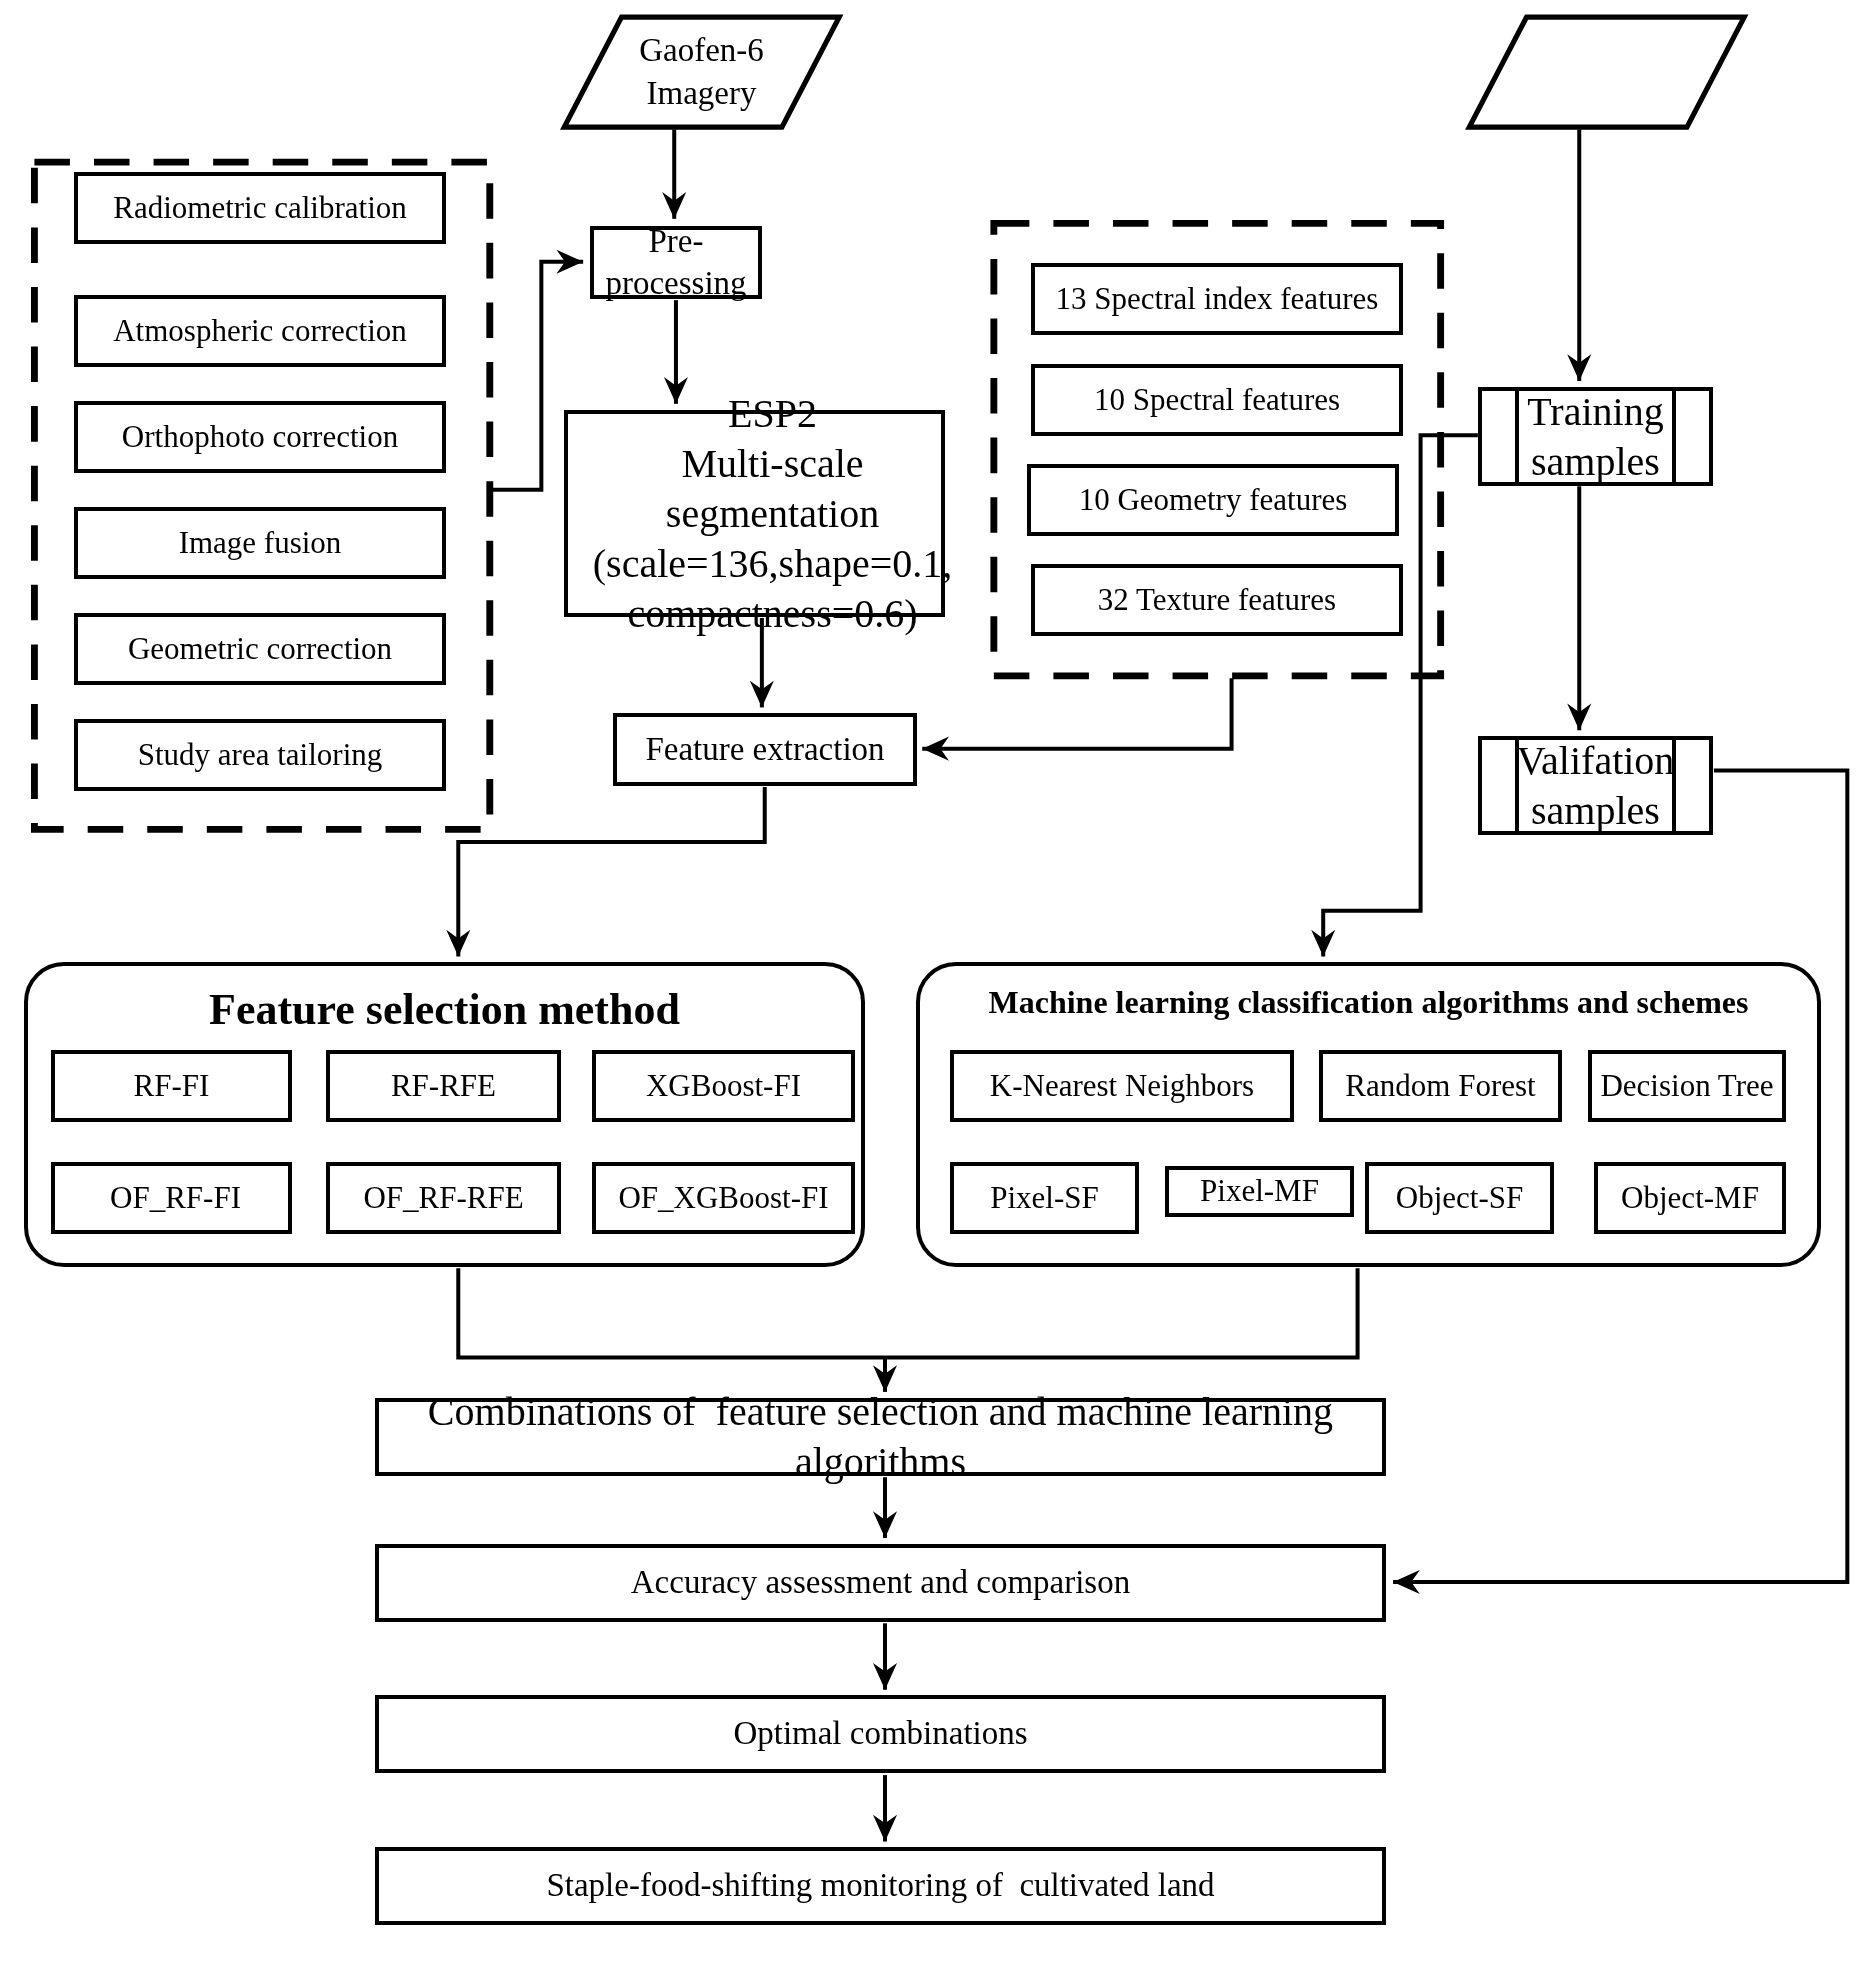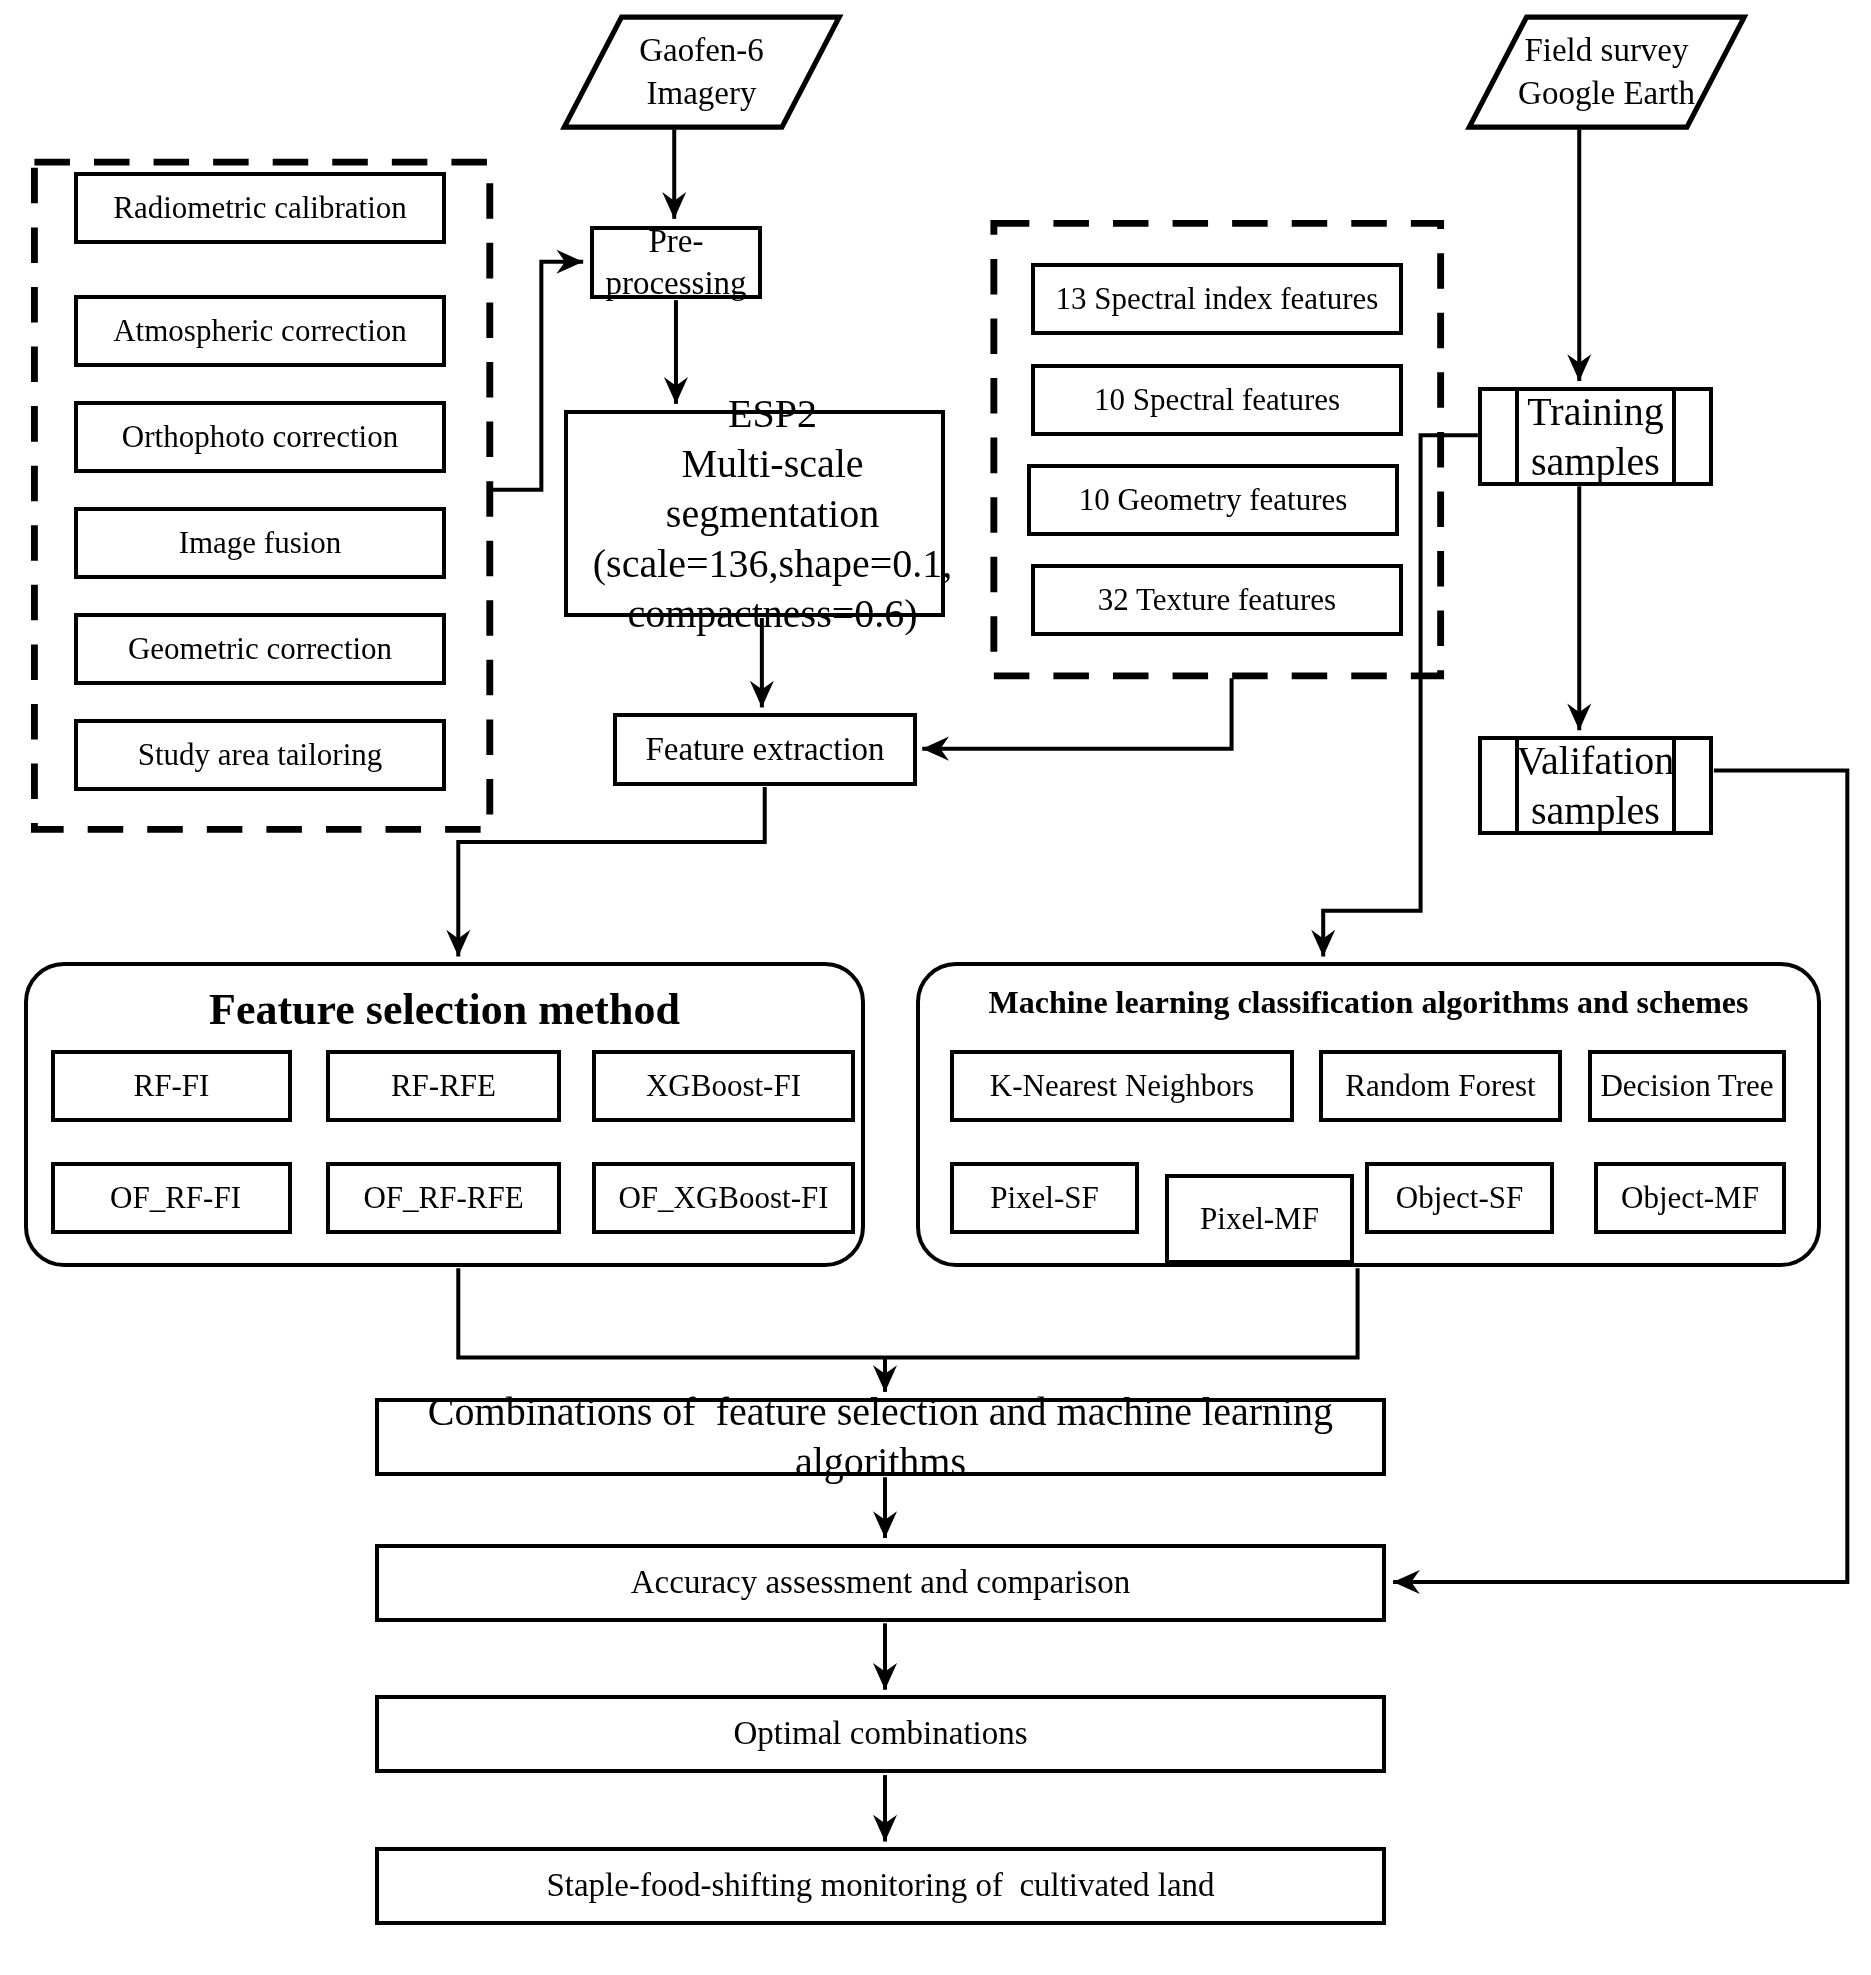--- a/index.html
+++ b/index.html
@@ -50,22 +50,20 @@
     <path d="M800,2214 V2370 H2370 V2214" fill="none" stroke="#000" stroke-width="7"></path>
     <path d="M1545,2370 V2430" fill="none" stroke="#000" stroke-width="7" marker-end="url(#arrow)"></path>
     <path d="M1545,2579 V2685" fill="none" stroke="#000" stroke-width="7" marker-end="url(#arrow)"></path>
     <path d="M1545,2834 V2950" fill="none" stroke="#000" stroke-width="7" marker-end="url(#arrow)"></path>
     <path d="M1545,3099 V3215" fill="none" stroke="#000" stroke-width="7" marker-end="url(#arrow)"></path>
     <path d="M2992,1345 H3225 V2762 H2432" fill="none" stroke="#000" stroke-width="7" marker-end="url(#arrow)"></path>
   </svg>
 
   <div class="plabel pre" style="left:564px;top:17px;width:275px;height:110px;">Gaofen-6
 Imagery</div>
-  <div class="plabel pre" style="left:1469px;top:17px;width:275px;height:110px;">Field survey
-Google Earth</div>
 
   <div class="box f54" style="left:74px;top:172px;width:372px;height:72px;text-align:right;">Radiometric calibration</div>
   <div class="box f54" style="left:74px;top:295px;width:372px;height:72px;">Atmospheric correction</div>
   <div class="box f54" style="left:74px;top:401px;width:372px;height:72px;">Orthophoto correction</div>
   <div class="box f54" style="left:74px;top:507px;width:372px;height:72px;">Image fusion</div>
   <div class="box f54" style="left:74px;top:613px;width:372px;height:72px;">Geometric correction</div>
   <div class="box f54" style="left:74px;top:719px;width:372px;height:72px;">Study area tailoring</div>
 
   <div class="box f58" style="left:590px;top:226px;width:172px;height:73px;">Pre-processing</div>
   <div class="box f56 pre" style="left:564px;top:410px;width:381px;height:207px;padding-left:36px;">ESP2
@@ -101,21 +99,21 @@
     <div class="box f54 nested" style="left:298px;top:196px;width:235px;height:72px;">OF_RF-RFE</div>
     <div class="box f54 nested" style="left:564px;top:196px;width:263px;height:72px;text-align:right;">OF_XGBoost-FI</div>
   </div>
 
   <div class="box rounded" style="left:916px;top:962px;width:905px;height:305px;">
     <div class="grouptitle" style="font-size:32px;">Machine learning classification algorithms and schemes</div>
     <div class="box f54 nested" style="left:30px;top:84px;width:344px;height:72px;">K-Nearest Neighbors</div>
     <div class="box f54 nested" style="left:399px;top:84px;width:243px;height:72px;">Random Forest</div>
     <div class="box f54 nested" style="left:668px;top:84px;width:198px;height:72px;">Decision Tree</div>
     <div class="box f54 nested" style="left:30px;top:196px;width:189px;height:72px;">Pixel-SF</div>
-    <div class="box f54 nested" style="left:245px;top:208px;width:189px;height:90px;">Pixel-MF</div>
+    <div class="box f54 nested" style="left:245px;top:200px;width:189px;height:51px;">Pixel-MF</div>
     <div class="box f54 nested" style="left:445px;top:196px;width:189px;height:72px;">Object-SF</div>
     <div class="box f54 nested" style="left:674px;top:196px;width:192px;height:72px;">Object-MF</div>
   </div>
 
   <div class="box f56 prewrap" style="left:375px;top:1398px;width:1011px;height:78px;">Combinations of  feature selection and machine learning algorithms</div>
   <div class="box f58" style="left:375px;top:1544px;width:1011px;height:78px;">Accuracy assessment and comparison</div>
   <div class="box f58" style="left:375px;top:1695px;width:1011px;height:78px;">Optimal combinations</div>
   <div class="box f58 prewrap" style="left:375px;top:1847px;width:1011px;height:78px;">Staple-food-shifting monitoring of  cultivated land</div>
 
 </div>

